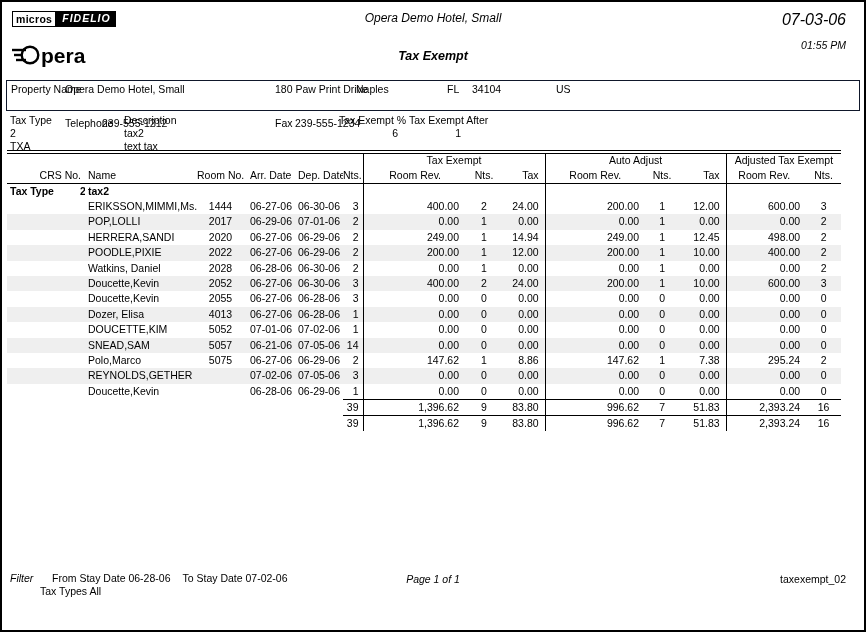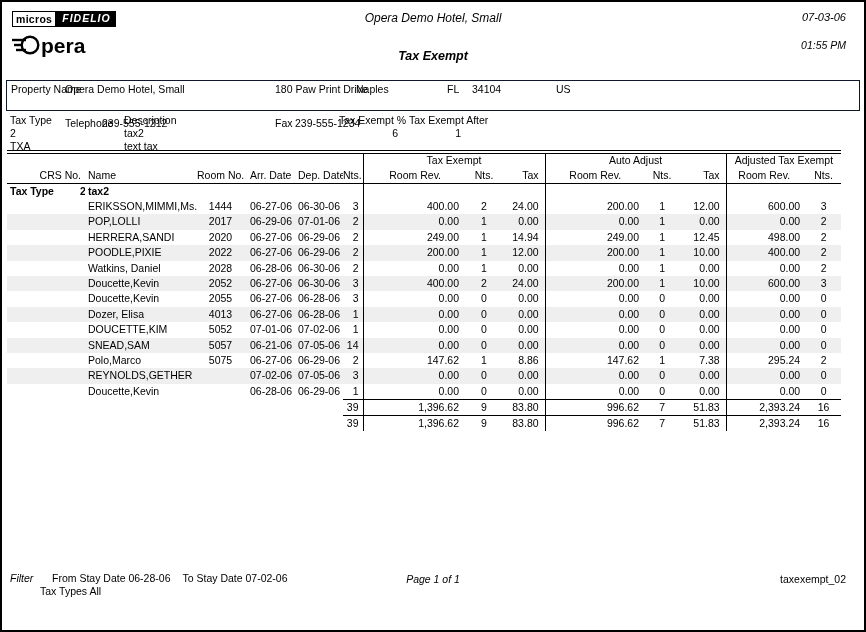--- a/index.html
+++ b/index.html
@@ -7,23 +7,23 @@
   .page {
     position:relative; width:866px; height:632px;
     border:2px solid #000; background:#fff; color:#000;
     font-family:"Liberation Sans", sans-serif; font-size:10.5px; overflow:hidden;
   }
   
   .logo-block { position:absolute; top:9px; left:10px; }
   .mf-logo { display:flex; align-items:stretch; height:16px; font-size:10.5px; font-weight:bold; width:max-content; }
   .mf-micros { border:1px solid #000; background:#fff; padding:1px 3px 0 3px; letter-spacing:.3px; }
   .mf-fidelio { background:#000; color:#fff; font-style:italic; padding:1px 5px 0 6px; letter-spacing:1px; }
-  .opera-logo { margin-top:4px; }
+  .opera-logo { margin-top:14px; }
   .hotel-name { position:absolute; top:9px; left:0; right:0; text-align:center; font-style:italic; font-size:12px; }
-  .hdr-date { position:absolute; top:9px; right:18px; font-style:italic; font-size:11px; }
+  .hdr-date { position:absolute; top:9px; right:18px; font-style:italic; font-size:16px; }
   .hdr-time { position:absolute; top:37px; right:18px; font-style:italic; font-size:10.5px; }
   .report-title { position:absolute; top:47px; left:0; right:0; text-align:center; font-style:italic; font-weight:bold; font-size:12.5px; }
   
   .prop-box { position:absolute; top:78px; left:4px; right:4px; height:31px; border:1px solid #0f172a; }
   .prop-row { position:absolute; left:0; right:0; height:13px; }
   .prop-row.r1 { top:2px; } .prop-row.r2 { top:16px;margin-top:20px; }
   .prop-row span { position:absolute; white-space:nowrap; }
   .p-label { left:4px; }  .p-name { left:58px; }
   .p-addr { left:268px; } .p-city { left:349px; }
   .p-state { left:440px; } .p-zip { left:465px; } .p-country { left:549px; }

